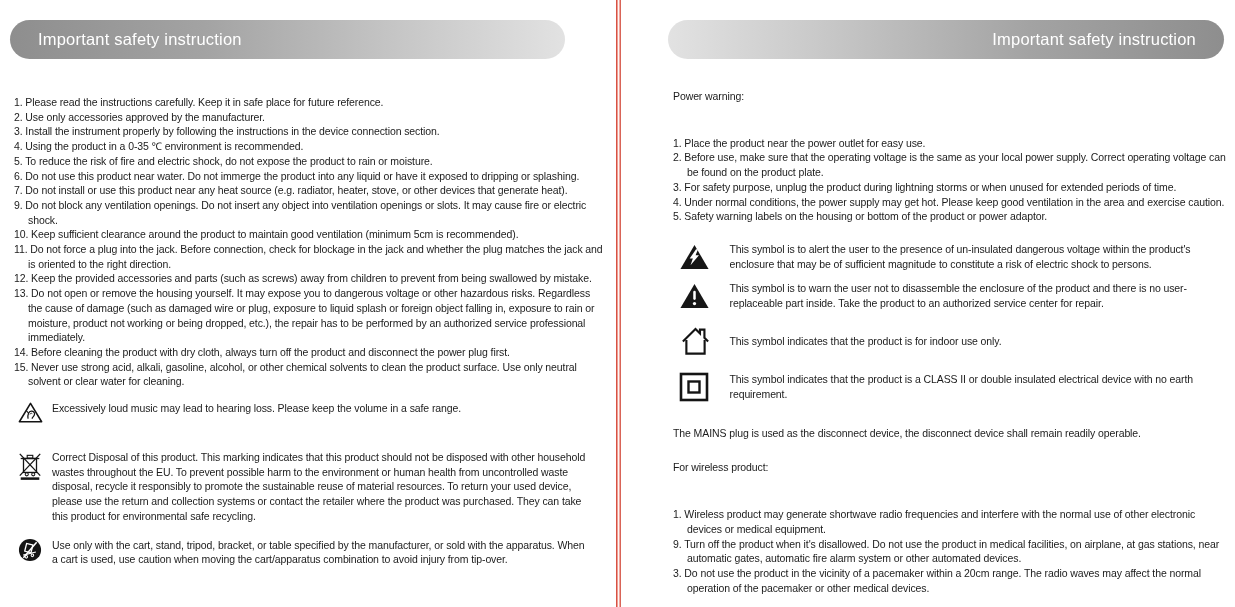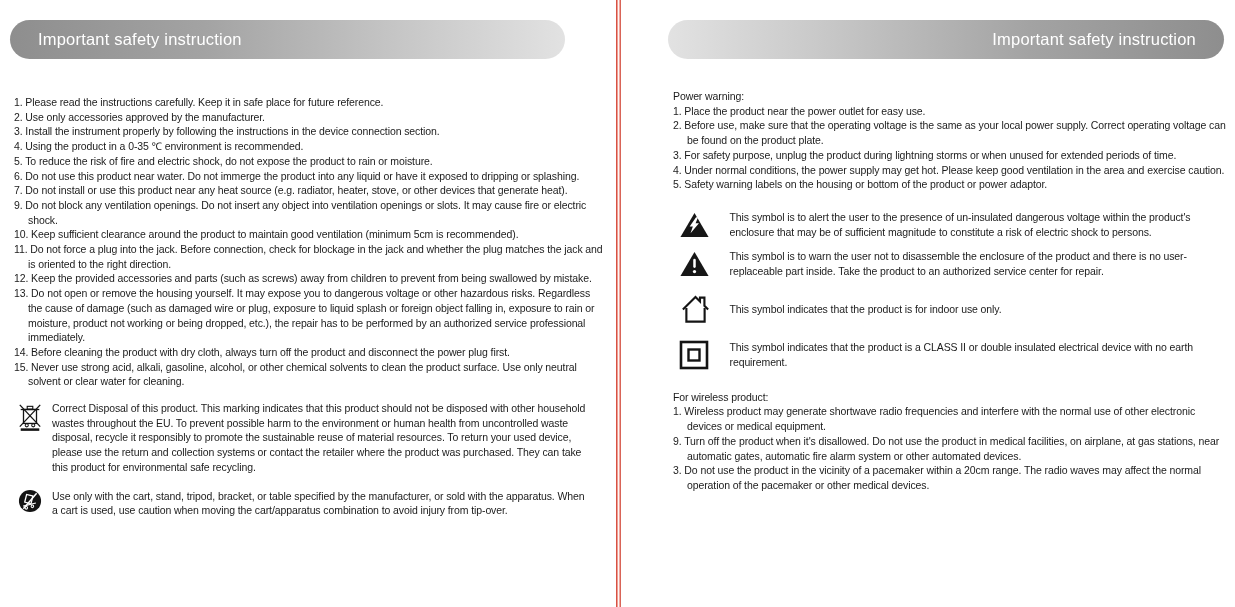--- a/index.html
+++ b/index.html
@@ -30,21 +30,21 @@
   .list-left{margin:36px 1px 0 14px;width:590px;}
   .hang{padding-left:14px;text-indent:-14px;}
   .warnings{margin:12px 0 0 16px;width:586px;}
   .wrow{display:flex;align-items:flex-start;}
   .wrow-1{margin-bottom:26px;}
   .wrow-2{margin-bottom:14px;}
   .wicon{flex:0 0 28px;margin-right:8px;display:flex;justify-content:center;}
   .wtext{width:536px;}
   .rcontent{margin-left:52px;width:553px;}
   .rtitle{margin-top:30px;font-size:10.5px;line-height:14.7px;letter-spacing:-.1px;}
-  .list-right{width:553px;}
+  .list-right{width:553px;margin-top:32px;}
   .symbols{margin-top:18px;}
   .srow{display:flex;align-items:center;justify-content:center;}
   .srow-gap-a{margin-bottom:10px;}
   .srow-gap-b{margin-bottom:14px;}
   .sicon{flex:0 0 34px;margin-left:4px;margin-right:17px;display:flex;justify-content:flex-start;}
   .stext{width:495px;}
   .mains{margin-top:24px;width:553px;}
   .wireless-title{margin-top:20px;}
   svg{display:block;}
 </style>
@@ -70,20 +70,31 @@
       <div class="hang">10. Keep sufficient clearance around the product to maintain good ventilation (minimum 5cm is recommended).</div>
       <div class="hang">11. Do not force a plug into the jack. Before connection, check for blockage in the jack and whether the plug matches the jack and is oriented to the right direction.</div>
       <div class="hang">12. Keep the provided accessories and parts (such as screws) away from children to prevent from being swallowed by mistake.</div>
       <div class="hang">13. Do not open or remove the housing yourself. It may expose you to dangerous voltage or other hazardous risks. Regardless the cause of damage (such as damaged wire or plug, exposure to liquid splash or foreign object falling in, exposure to rain or moisture, product not working or being dropped, etc.), the repair has to be performed by an authorized service professional immediately.</div>
       <div class="hang">14. Before cleaning the product with dry cloth, always turn off the product and disconnect the power plug first.</div>
       <div class="hang">15. Never use strong acid, alkali, gasoline, alcohol, or other chemical solvents to clean the product surface. Use only neutral solvent or clear water for cleaning.</div>
     </div>
 
     <div class="warnings">
 
+      <div class="wrow wrow-1">
+        <span class="wicon">
+          <svg width="25" height="23" viewBox="0 0 27 24">
+            <path d="M13.5 2.2 L25.5 22 H1.5 Z" fill="none" stroke="#141414" stroke-width="1.7" stroke-linejoin="round"></path>
+            <path d="M10.8 18.2 c-.5-3.9 .6-7.5 3.6-7.7 2.3-.15 3.6 1.5 3.5 3.2 -.1 2.2-2 2.7-2.6 4.5" fill="none" stroke="#141414" stroke-width="1.35" stroke-linecap="round"></path>
+            <path d="M12.9 14 c.5-1.2 1.7-1.5 2.5-.8" fill="none" stroke="#141414" stroke-width="1"></path>
+            <path d="M9.4 10.6 l2 2" stroke="#141414" stroke-width="1.2" stroke-linecap="round"></path>
+          </svg>
+        </span>
+        <p class="wtext body-text" style="margin:0;">Excessively loud music may lead to hearing loss. Please keep the volume in a safe range.</p>
+      </div>
 
       <div class="wrow wrow-2">
         <span class="wicon">
           <svg width="26" height="30" viewBox="0 0 28 32">
             <rect x="7" y="9" width="14" height="15" fill="none" stroke="#141414" stroke-width="1.4"></rect>
             <line x1="4" y1="9" x2="24" y2="9" stroke="#141414" stroke-width="1.4"></line>
             <rect x="11" y="5.6" width="6" height="3" fill="none" stroke="#141414" stroke-width="1.2"></rect>
             <circle cx="10.5" cy="26" r="1.7" fill="none" stroke="#141414" stroke-width="1.1"></circle>
             <circle cx="17.5" cy="26" r="1.7" fill="none" stroke="#141414" stroke-width="1.1"></circle>
             <line x1="3" y1="4" x2="25" y2="27.5" stroke="#141414" stroke-width="1.4"></line>
@@ -169,20 +180,21 @@
             <svg width="30" height="30" viewBox="0 0 30 30">
               <rect x="2" y="2" width="26" height="26" fill="none" stroke="#141414" stroke-width="2.6"></rect>
               <rect x="9.5" y="9.5" width="11" height="11" fill="none" stroke="#141414" stroke-width="2.4"></rect>
             </svg>
           </span>
           <p class="stext body-text" style="margin:0;">This symbol indicates that the product is a CLASS II or double insulated electrical device with no earth requirement.</p>
         </div>
 
       </div>
 
+      <p class="mains body-text" style="margin-bottom:0;">The MAINS plug is used as the disconnect device,  the disconnect device shall remain readily operable.</p>
 
       <div class="rtitle wireless-title" style="margin-top:20px;">For wireless product:</div>
 
       <div class="list-right body-text">
         <div class="hang">1. Wireless product may generate shortwave radio frequencies and interfere with the normal use of other electronic devices or medical equipment.</div>
         <div class="hang">9. Turn off the product when it's disallowed. Do not use the product in medical facilities, on airplane, at gas stations, near automatic gates, automatic fire alarm system or other automated devices.</div>
         <div class="hang">3. Do not use the product in the vicinity of a pacemaker within a 20cm range. The radio waves may affect the normal operation of the pacemaker or other medical devices.</div>
       </div>
     </div>
   </section>

